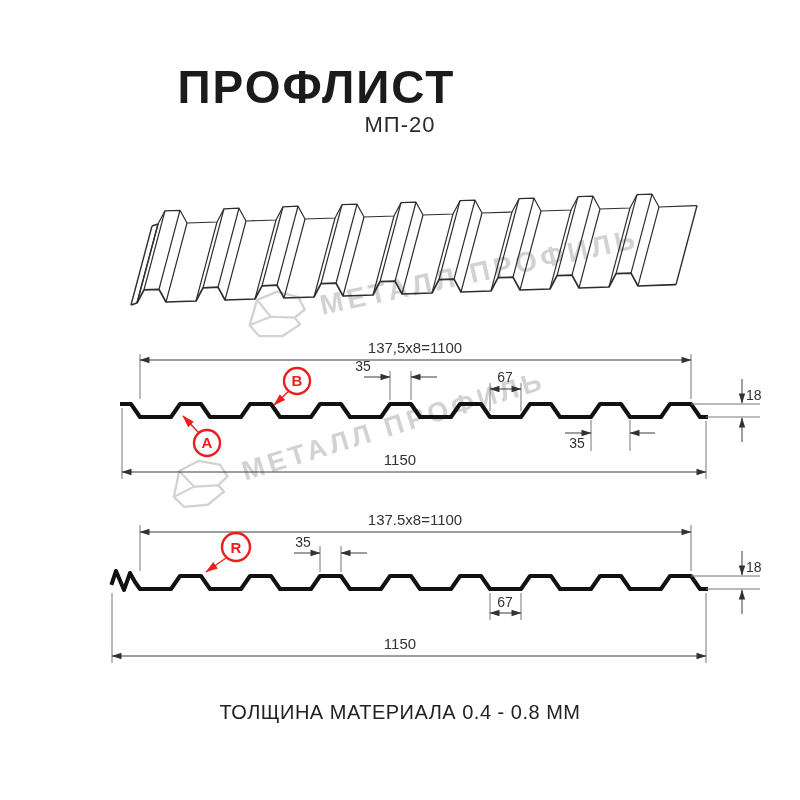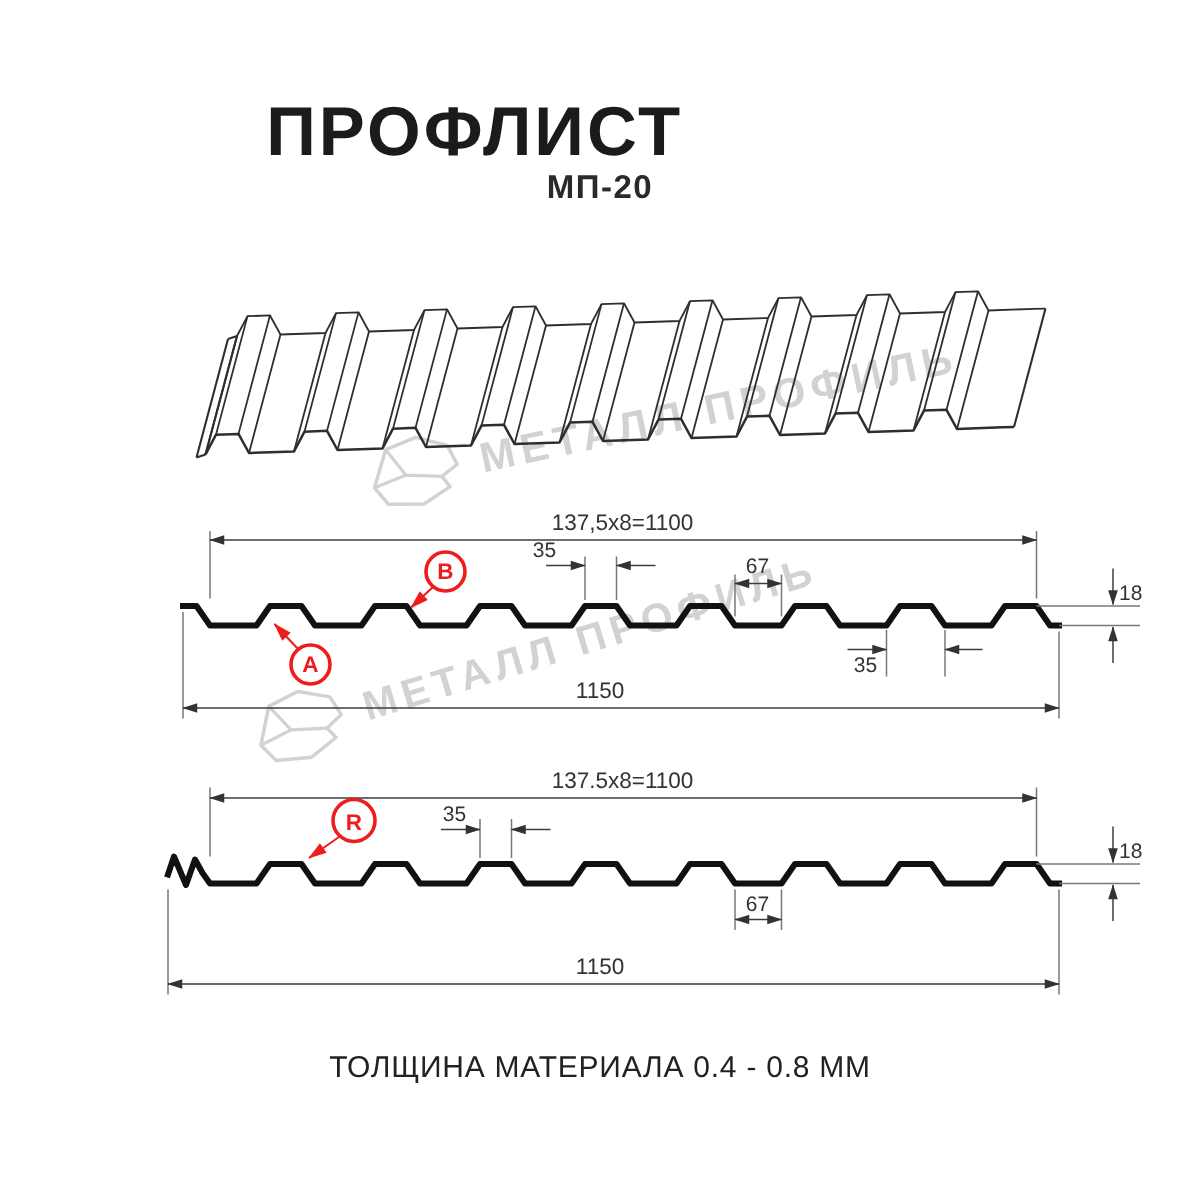--- a/index.html
+++ b/index.html
@@ -1,21 +1,21 @@
 <!DOCTYPE html>
 <html><head>
 <meta charset="utf-8">
 <style>
   html,body{margin:0;padding:0;}
   body{width:800px;height:800px;background:#ffffff;position:relative;overflow:hidden;
        font-family:"Liberation Sans",sans-serif;}
   .title{position:absolute;top:60px;left:0;width:633px;text-align:center;
          font-size:46px;font-weight:800;color:#1b1b1b;letter-spacing:2px;}
   .subtitle{position:absolute;top:112px;left:0;width:800px;text-align:center;
-         font-size:22px;font-weight:700;color:#2a2a2a;letter-spacing:1px;}
+         font-size:22px;font-weight:400;color:#2a2a2a;letter-spacing:1px;}
   .footer{position:absolute;top:701px;left:0;width:800px;text-align:center;
          font-size:20px;font-weight:400;color:#222;letter-spacing:0.5px;}
   .wm{position:absolute;display:flex;align-items:center;gap:12px;color:#d2d2d2;
       font-weight:bold;white-space:nowrap;transform-origin:left center;z-index:1;}
   .wm .wm-text{letter-spacing:4px;}
   .wm1{left:246px;top:296px;transform:rotate(-12deg);font-size:28px;}
   .wm2{left:170px;top:468px;transform:rotate(-17deg);font-size:27px;}
   svg.overlay{position:absolute;left:0;top:0;z-index:2;}
   text.dim{font-size:15px;fill:#333;font-family:"Liberation Sans",sans-serif;}
   text.dims{font-size:14px;fill:#333;font-family:"Liberation Sans",sans-serif;}

